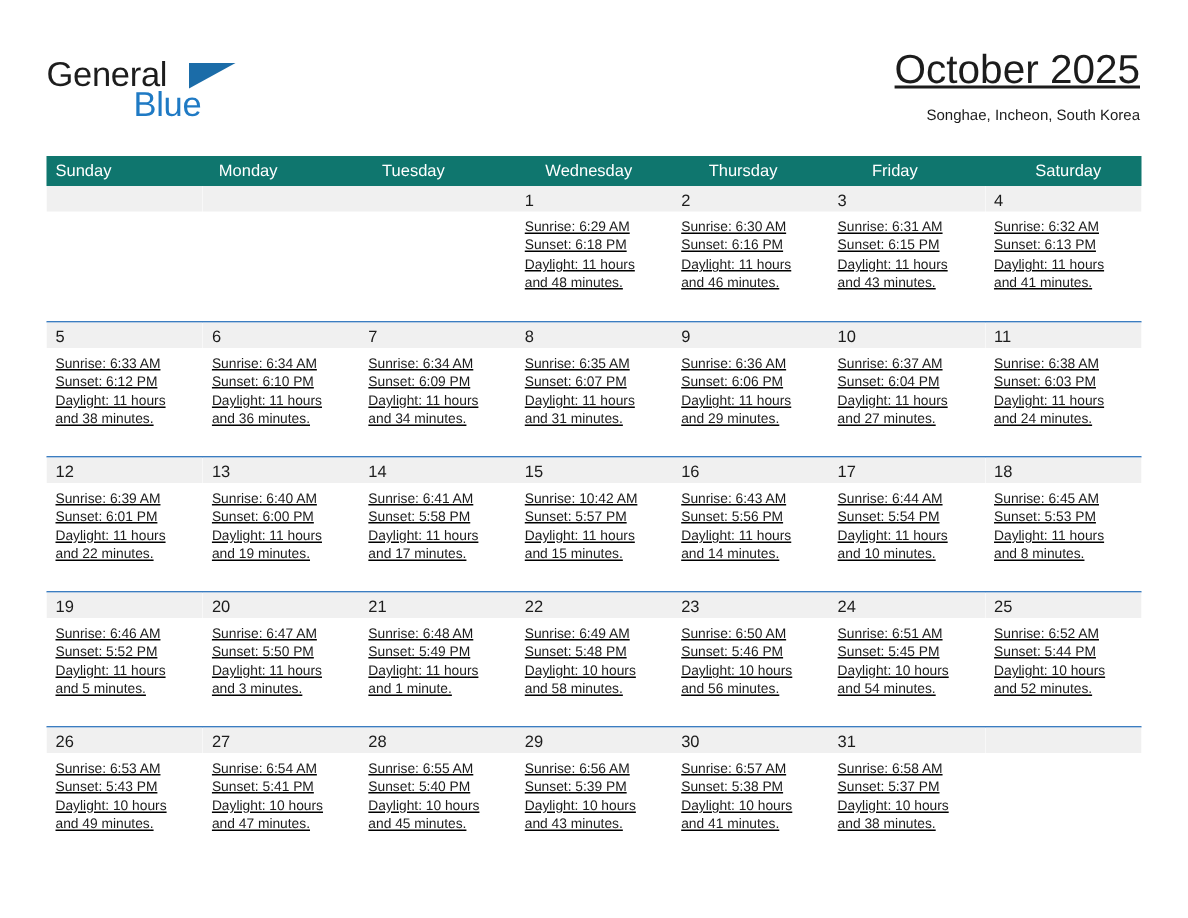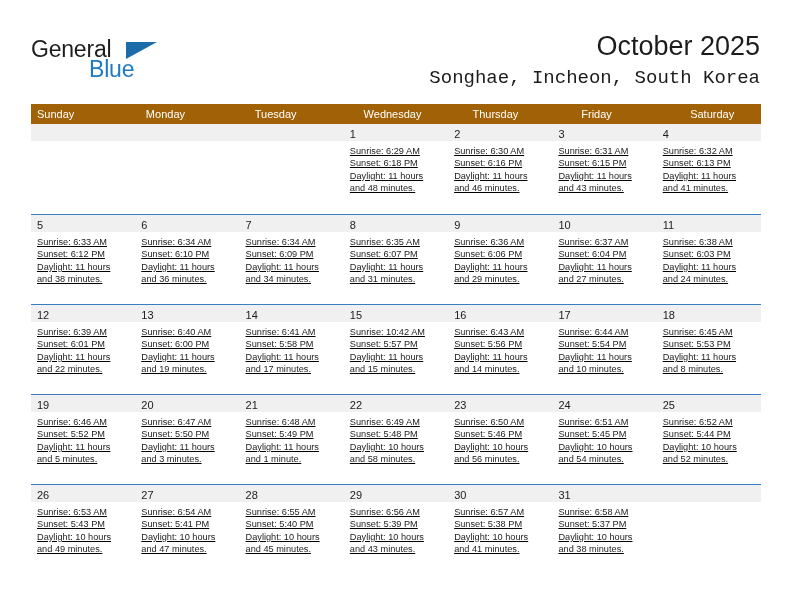--- a/index.html
+++ b/index.html
@@ -74,41 +74,41 @@
     top: 30px;
     text-align: right;
   }
   .cal-title {
     font-size: 27px;
     line-height: 32px;
     color: #1c1c1c;
     font-weight: normal;
     margin: 0;
     white-space: nowrap;
+    text-decoration: underline;
   }
   .cal-subtitle {
-    font-size: 19px;
+    font-size: 10px;
     line-height: 20px;
     color: #1c1c1c;
     margin: 6px 0 0 0;
     white-space: nowrap;
-    font-family: Liberation Mono, monospace;
   }
 
   
   .calendar {
     position: absolute;
     left: 31px;
     top: 104px;
     width: 730px;
   }
 
   .dow-row {
     display: flex;
-    background: #a16207;
+    background: #0f766e;
     height: 20px;
     gap: 32px;
   }
   .dow-cell {
     flex: 1 1 0;
     color: #ffffff;
     font-size: 11px;
     line-height: 20px;
     padding-left: 6px;
     box-sizing: border-box;

